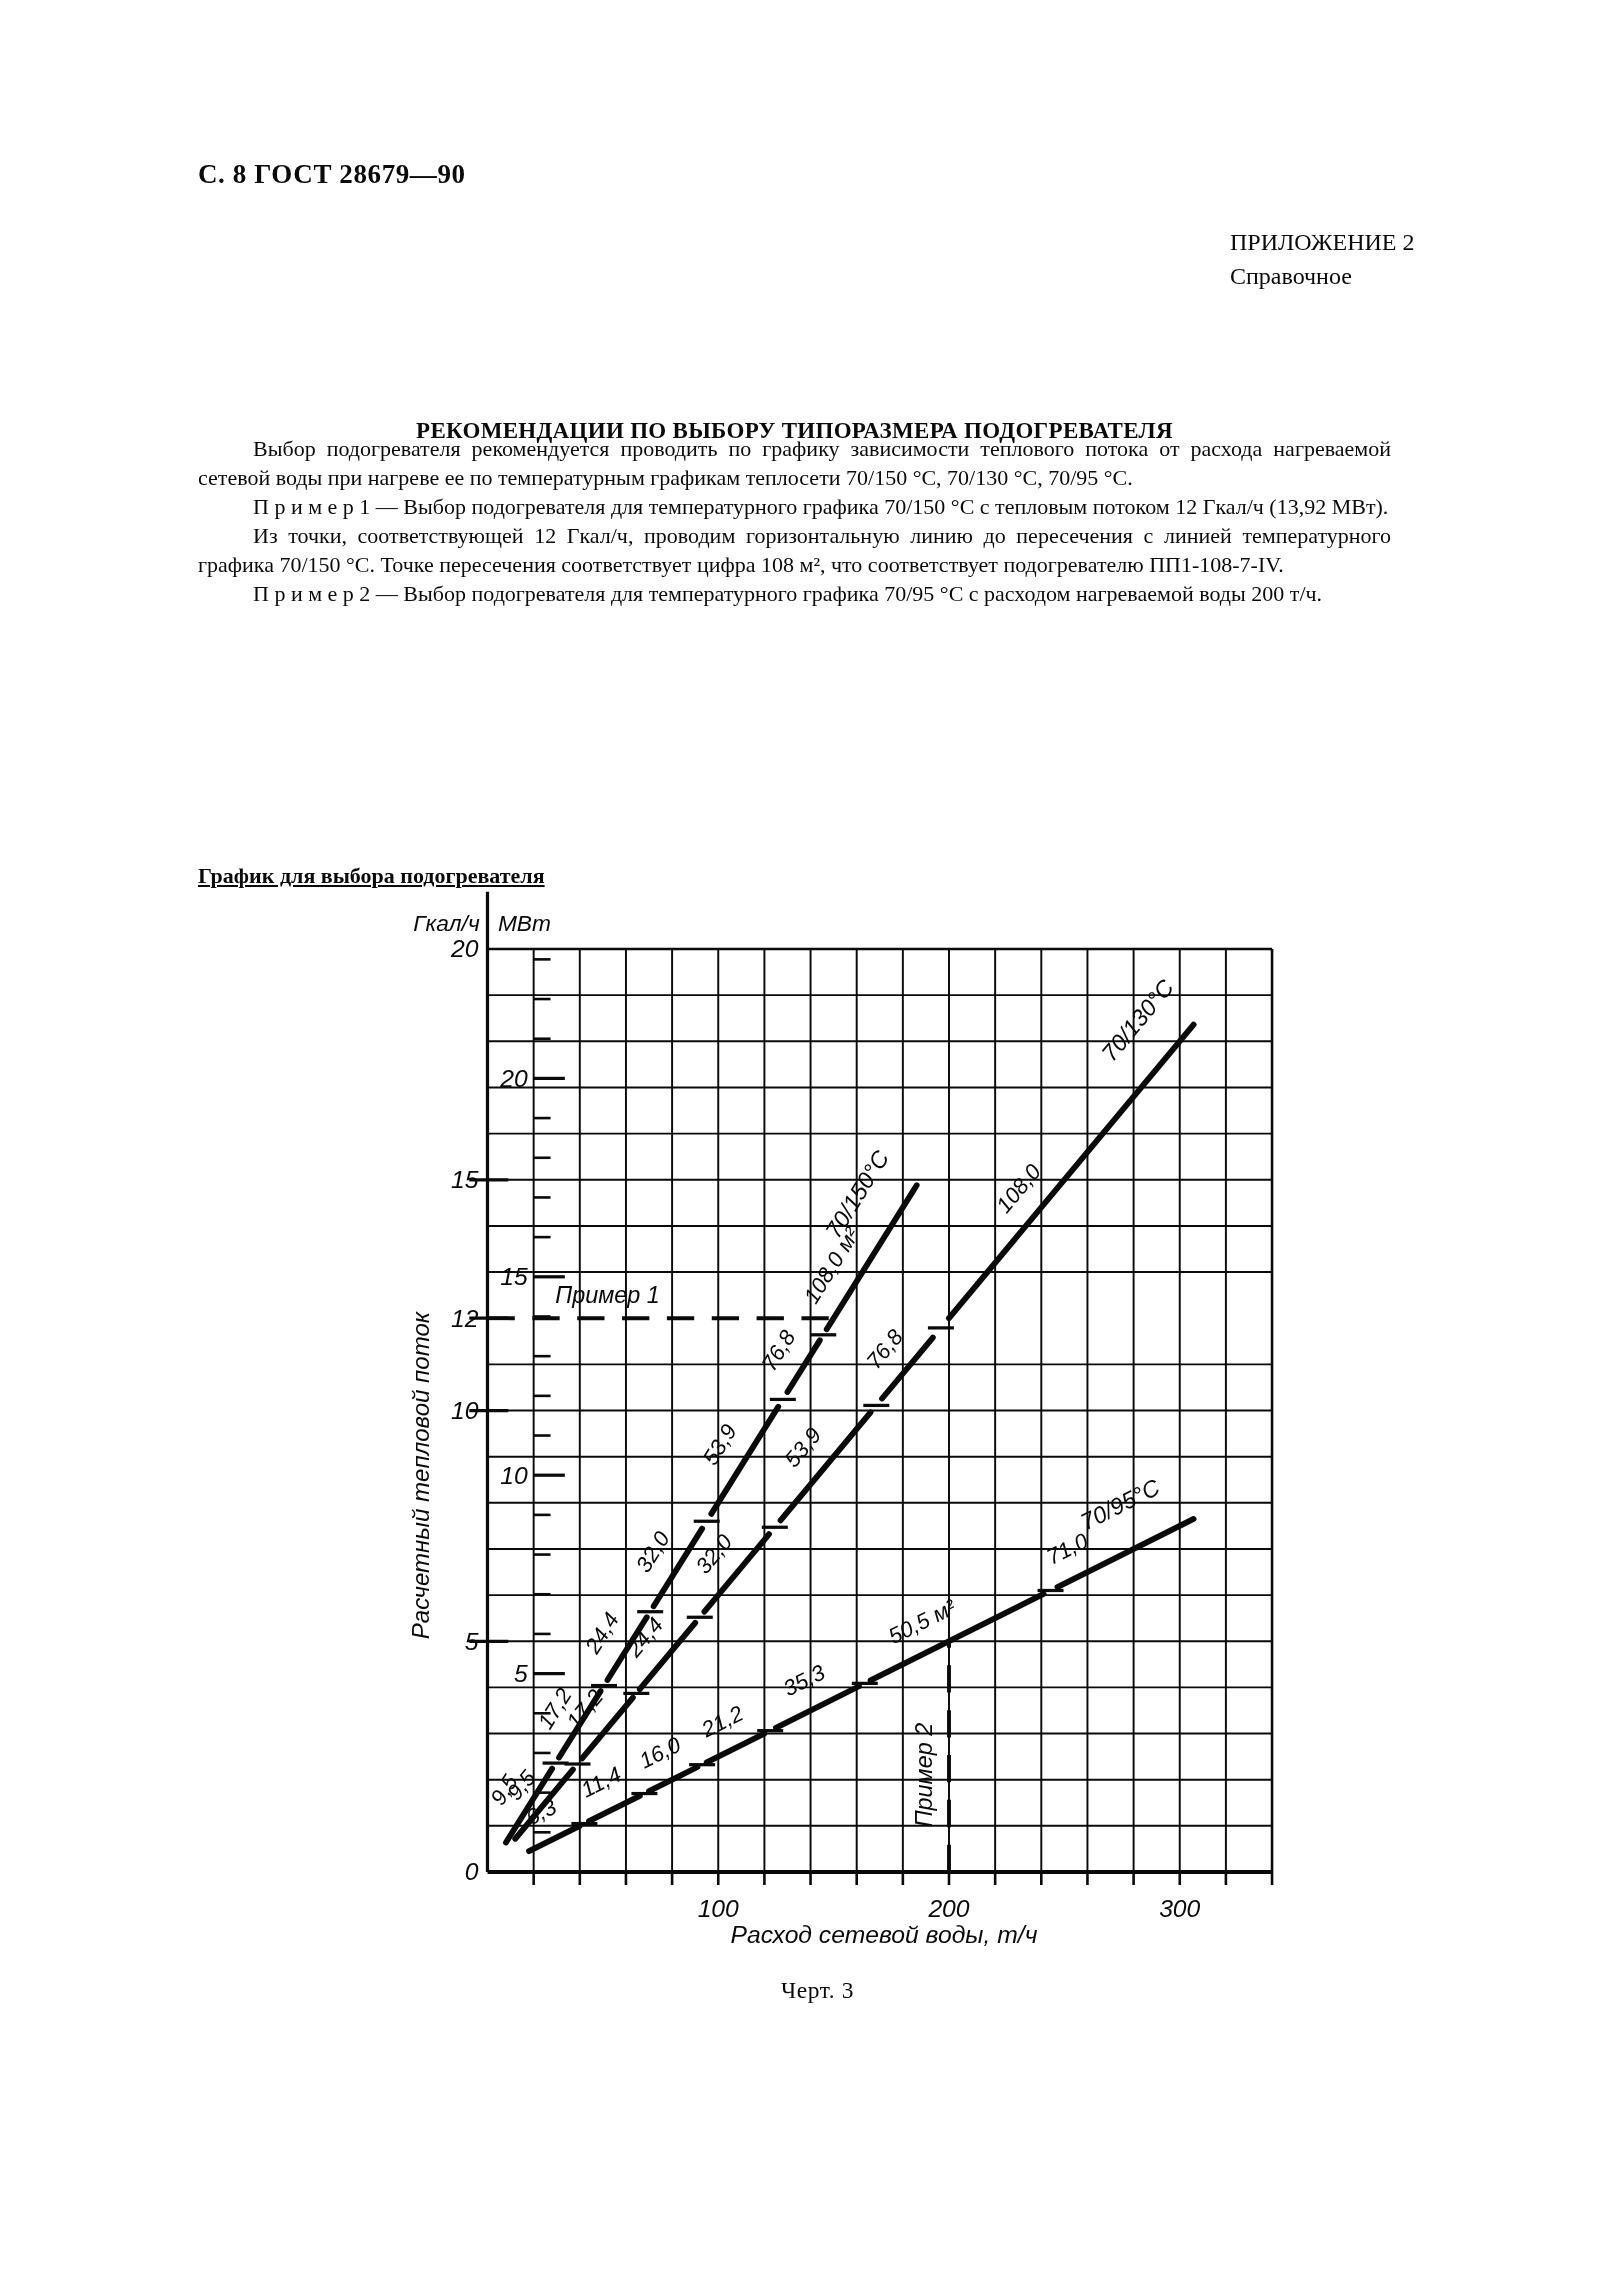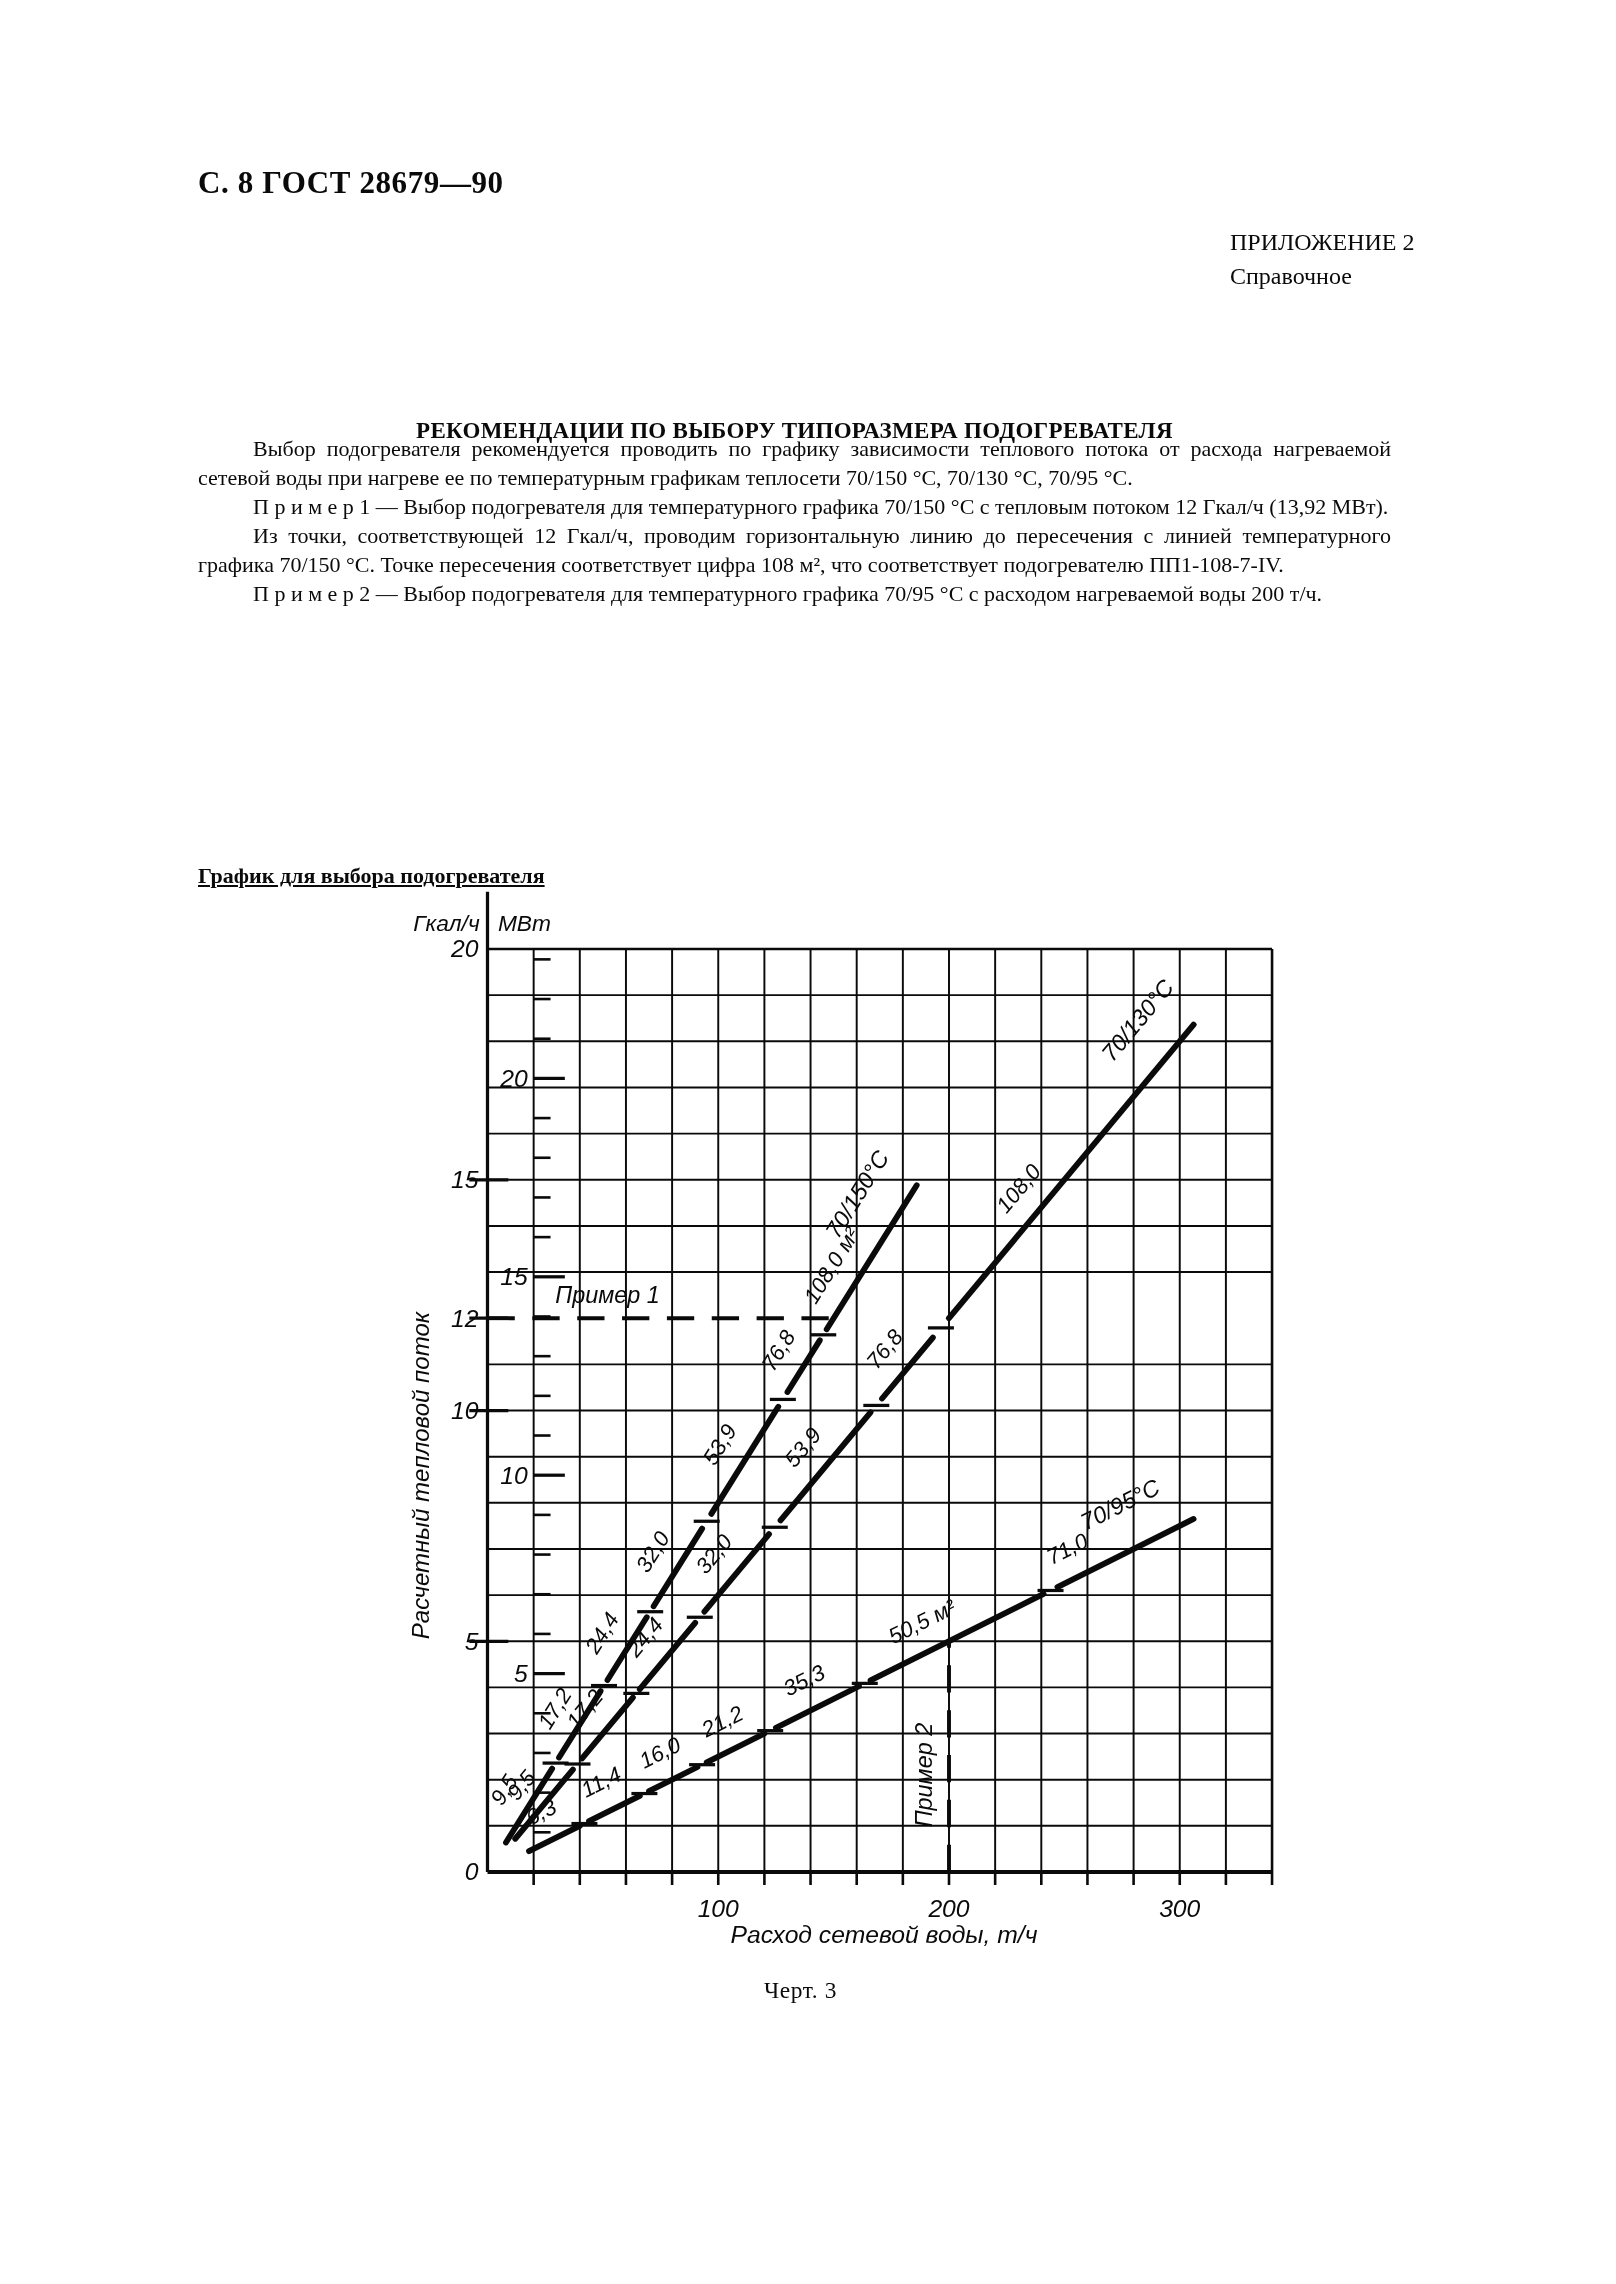--- a/index.html
+++ b/index.html
@@ -1,26 +1,26 @@
 <!DOCTYPE html>
 <html style="font-size:10.4px"><head>
 <meta charset="utf-8">
 <style>
   html,body{margin:0;padding:0;background:#777;}
   .page{
     position:relative;width:1616px;height:2284px;background:#ffffff;
     font-family:"Liberation Serif","DejaVu Serif",serif;color:#0a0a0a;overflow:hidden;
   }
-  .hdr{position:absolute;left:198px;top:165px;font-size:31px;font-weight:bold;letter-spacing:0.6px;white-space:nowrap;}
+  .hdr{position:absolute;left:198px;top:159px;font-size:27px;font-weight:bold;letter-spacing:0.6px;white-space:nowrap;}
   .appendix{position:absolute;left:1230px;top:225px;font-size:24px;line-height:34px;}
   .doc-title{position:absolute;left:198px;top:378px;width:1193px;text-align:center;font-weight:bold;font-size:23px;letter-spacing:0.3px;margin-top:40px;}
   .body-text{position:absolute;left:198px;top:434px;width:1193px;font-size:22px;line-height:29px;text-align:justify;}
   .body-text p{margin:0;text-indent:55px;}
   .chart-caption{position:absolute;left:198px;top:863px;width:1193px;font-weight:bold;font-size:22px;text-decoration:underline;}
-  .fig-caption{position:absolute;left:204px;top:1977px;width:1193px;text-align:center;font-size:23.4px;letter-spacing:0.6px;}
+  .fig-caption{position:absolute;left:221px;top:1977px;width:1193px;text-align:center;font-size:23.4px;letter-spacing:0.6px;}
   .chart-svg{position:absolute;left:364px;top:871px;}
   .chart-svg text{font-family:"Liberation Sans","DejaVu Sans",sans-serif;}
 </style>
 </head>
 <body>
 
 <div class="page">
 
   <div class="hdr">С. 8 ГОСТ 28679—90</div>
 

